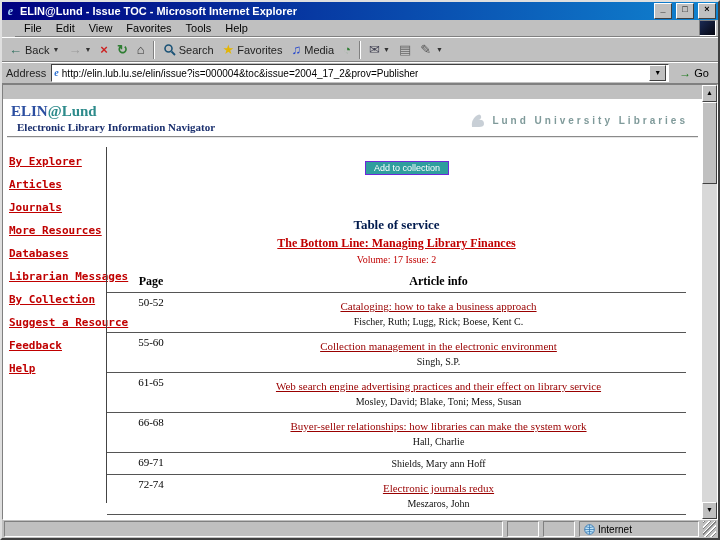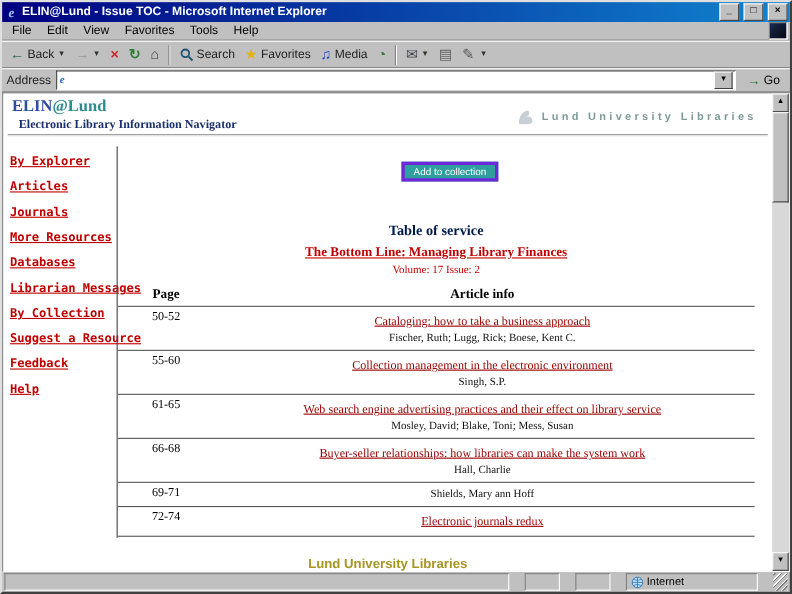--- a/index.html
+++ b/index.html
@@ -11,21 +11,21 @@
   
   .titlebar{height:18px;flex:0 0 18px;background:linear-gradient(to right,#000080,#1084d0);
             display:flex;align-items:center;padding:0 2px;gap:3px;}
   .ie-ico{width:13px;height:13px;font:italic bold 12px/12px "Liberation Serif",serif;color:#9cc8f5;text-align:center;}
   .title-text{flex:1;color:#fff;font-weight:bold;font-size:11px;white-space:nowrap;overflow:hidden;}
   .win-btn{width:16px;height:14px;background:#c0c0c0;border:1px solid;border-color:#fff #404040 #404040 #fff;
            font-size:9px;line-height:11px;text-align:center;font-weight:bold;color:#000;margin-left:1px;cursor:default;}
 
   
   .menubar{height:16px;flex:0 0 16px;display:flex;align-items:center;font-size:11px;padding:0 2px;
-           border-bottom:1px solid #808080;background:#c0c0c0;}
+           border-bottom:1px solid #808080;background:#c0c0c0;margin-left:13px;}
   .menu-item{padding:1px 7px;color:#000;cursor:default;}
   .throbber{margin-left:auto;width:15px;height:14px;background:linear-gradient(135deg,#1a2a55,#05060f);
             border:1px solid;border-color:#808080 #fff #fff #808080;}
 
   
   .toolbar{height:23px;flex:0 0 23px;display:flex;align-items:center;gap:1px;padding:0 3px;
            border-top:1px solid #fff;border-bottom:1px solid #808080;background:#c0c0c0;}
   .tbtn{display:flex;align-items:center;gap:3px;padding:1px 4px;font-size:11px;color:#222;cursor:default;}
   .tico{font-size:13px;line-height:13px;}
   .dd{font-size:7px;color:#333;}
@@ -39,40 +39,40 @@
               display:flex;align-items:center;padding:0 2px;gap:3px;font-size:10px;overflow:hidden;}
   .addr-e{font:italic bold 10px/10px "Liberation Serif",serif;color:#2a6fd0;}
   .addr-value{white-space:nowrap;overflow:hidden;color:#000;}
   .addr-drop{margin-left:auto;width:15px;height:14px;background:#c0c0c0;border:1px solid;
              border-color:#fff #404040 #404040 #fff;font-size:7px;text-align:center;line-height:13px;flex:0 0 15px;}
   .go-btn{display:flex;align-items:center;gap:3px;padding:1px 5px;font-size:11px;}
   .go-ico{color:#1d7a1d;font-weight:bold;font-size:12px;}
 
   
   .content{flex:1;display:flex;min-height:0;border:1px solid;border-color:#808080 #fff #fff #808080;}
-  .page{flex:1;background:#fff;position:relative;overflow:hidden;font-family:"Liberation Serif",serif;}
+  .page{flex:1;background:#fff;position:relative;overflow:hidden;font-family:"Liberation Serif",serif;margin-top:14px;}
 
   
   .brand{position:absolute;top:4px;left:8px;font-size:15px;font-weight:bold;}
   .brand-elin{color:#2b4ea0;} .brand-lund{color:#2e8b8b;}
   .brand-sub{position:absolute;top:22px;left:14px;font-size:11px;font-weight:bold;color:#1a2f6e;}
   .head-rule{position:absolute;top:37px;left:4px;right:4px;border-top:1px solid #8a8a8a;border-bottom:1px solid #e6e6e6;}
   .head-right{position:absolute;top:12px;right:14px;display:flex;align-items:center;gap:4px;}
   .head-right-text{font-family:"Liberation Sans",sans-serif;font-size:10px;font-weight:bold;
                    letter-spacing:3px;color:#7f9a9a;white-space:nowrap;}
 
   
   .side-nav{position:absolute;top:52px;left:6px;list-style:none;margin:0;padding:0;}
   .side-nav li{margin:0 0 5px 0;}
   .side-link{font-family:"DejaVu Sans Mono",monospace;font-size:11px;font-weight:bold;
              color:#c00000;text-decoration:underline;cursor:pointer;white-space:nowrap;}
   .divider{position:absolute;left:103px;top:48px;width:1px;height:356px;background:#444;}
 
   
-  .add-btn{position:absolute;left:362px;top:62px;background:#2f9e9e;border:3px solid #6d28d9;
+  .add-btn{position:absolute;left:362px;top:62px;background:#2f9e9e;border:1px solid #6d28d9;
            color:#fff;font-family:"Liberation Sans",sans-serif;font-size:9px;padding:1px 8px;cursor:pointer;}
   .toc-block{position:absolute;left:104px;right:16px;top:116px;text-align:center;}
   .toc-title{font-size:13px;font-weight:bold;color:#001a4d;}
   .toc-journal{display:block;margin-top:3px;font-size:12px;font-weight:bold;color:#c00000;
                text-decoration:underline;cursor:pointer;}
   .toc-volume{display:block;margin-top:3px;font-size:10px;color:#c00000;}
 
   
   .toc-table{position:absolute;left:104px;right:16px;top:172px;text-align:center;}
   .thead,.trow{display:grid;grid-template-columns:84px 1fr;align-items:start;}
@@ -87,21 +87,21 @@
 
   
   .scrollbar{flex:0 0 15px;display:flex;flex-direction:column;background:#d8d8d8;}
   .sb-btn{flex:0 0 15px;background:#c0c0c0;border:1px solid;border-color:#fff #404040 #404040 #fff;
           font-size:7px;line-height:13px;text-align:center;color:#000;}
   .sb-track{flex:1;position:relative;}
   .sb-thumb{position:absolute;top:0;left:0;right:0;height:80px;background:#c0c0c0;
             border:1px solid;border-color:#fff #404040 #404040 #fff;}
 
   
-  .statusbar{height:16px;flex:0 0 16px;display:flex;gap:14px;padding:1px 2px;font-size:10px;align-items:stretch;}
+  .statusbar{height:16px;flex:0 0 16px;display:flex;gap:4px;padding:1px 2px;font-size:10px;align-items:stretch;}
   .pane{border:1px solid;border-color:#808080 #fff #fff #808080;padding:0 4px;display:flex;align-items:center;gap:3px;}
   .pane-main{flex:1;}
   .pane-sm{flex:0 0 22px;}
   .pane-zone{flex:0 0 110px;}
   .grip{flex:0 0 13px;background:
         repeating-linear-gradient(135deg,#fff 0 1px,#808080 1px 2px,#c0c0c0 2px 4px);}
 </style>
 </head>
 <body>
 
@@ -174,20 +174,21 @@
     <span class="tbtn">
       <span class="tico" style="color:#555;">✎</span>
     </span>
     <span class="dd">▼</span>
   </div>
 
   <div class="addressbar">
     <span class="addr-label">Address</span>
     <span class="addr-input">
       <span class="addr-e">e</span>
+      <span class="addr-value">http://elin.lub.lu.se/elin/issue?is=000004&amp;toc&amp;issue=2004_17_2&amp;prov=Publisher</span>
       <span class="addr-drop">▼</span>
     </span>
     <span class="go-btn">
       <span class="go-ico">→</span>
       <span>Go</span>
     </span>
   </div>
 
   <div class="content">
     <div class="page">
@@ -253,21 +254,21 @@
           <span class="tauth">Hall, Charlie</span></span>
         </div>
         <div class="trow">
           <span class="tpages">69-71</span>
           <span>
           <span class="tauth">Shields, Mary ann Hoff</span></span>
         </div>
         <div class="trow">
           <span class="tpages">72-74</span>
           <span><a class="tlink">Electronic journals redux</a>
-          </span>
+          <span class="tauth">Meszaros, John</span></span>
         </div>
       </div>
 
       <div class="page-footer">Lund University Libraries</div>
     </div>
 
     <div class="scrollbar">
       <span class="sb-btn">▲</span>
       <span class="sb-track">
         <span class="sb-thumb"></span>

